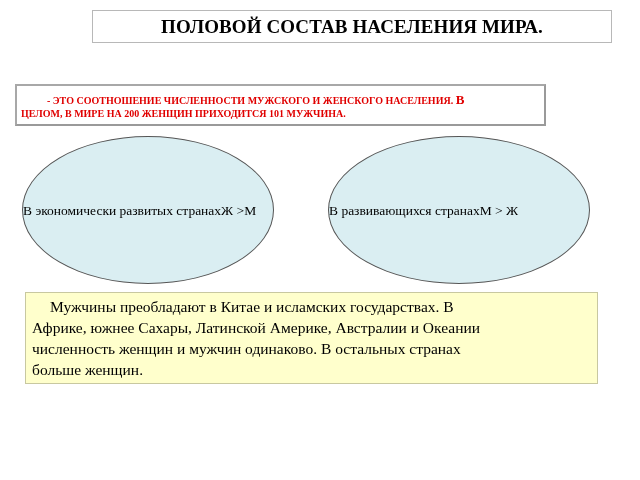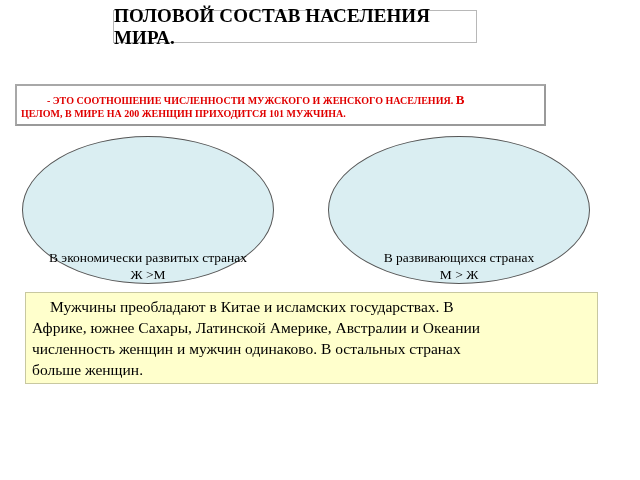--- a/index.html
+++ b/index.html
@@ -3,39 +3,39 @@
   <meta charset="utf-8">
   <style>
     html, body { margin: 0; padding: 0; }
     body {
       width: 640px; height: 480px; position: relative; overflow: hidden;
       background: #ffffff;
       font-family: "Liberation Serif", "DejaVu Serif", serif;
       color: #000;
     }
     .title-box {
-      position: absolute; left: 113px; top: 10px; width: 364px; height: 33px;
+      position: absolute; left: 92px; top: 10px; width: 520px; height: 33px;
       border: 1px solid #b8b8b8; box-sizing: border-box;
       display: flex; align-items: center; justify-content: center;
       font-weight: bold; font-size: 19px; letter-spacing: 0.1px;
     }
     .def-box {
       position: absolute; left: 15px; top: 84px; width: 531px; height: 42px;
       border: 2px solid #9a9a9a; border-left-color: #a8a8a8; border-top-color: #a8a8a8;
       box-sizing: border-box;
       color: #e00000; font-weight: bold; font-size: 10px; line-height: 13px;
       padding: 7px 4px 0 4px;
     }
     .def-box .lead { padding-left: 26px; }
     .def-box .big { font-size: 13px; }
     .ellipse {
       position: absolute; width: 252px; height: 148px; border-radius: 50%;
       background: #daeef2; border: 1.5px solid #555;
       box-sizing: border-box;
-      display: flex; flex-direction: column; align-items: center; justify-content: flex-end;
+      display: flex; flex-direction: row; align-items: center; justify-content: flex-start;
       font-size: 13.5px; line-height: 17px; text-align: center;
     }
     .ellipse.left { left: 22px; top: 136px; }
     .ellipse.right { left: 328px; top: 136px; width: 262px; }
     .note-box {
       position: absolute; left: 25px; top: 292px; width: 573px; height: 92px;
       background: #ffffcc; border: 1px solid #c8c8a0; box-sizing: border-box;
       font-size: 15.5px; line-height: 21px;
       padding: 3px 6px 0 6px;
     }

